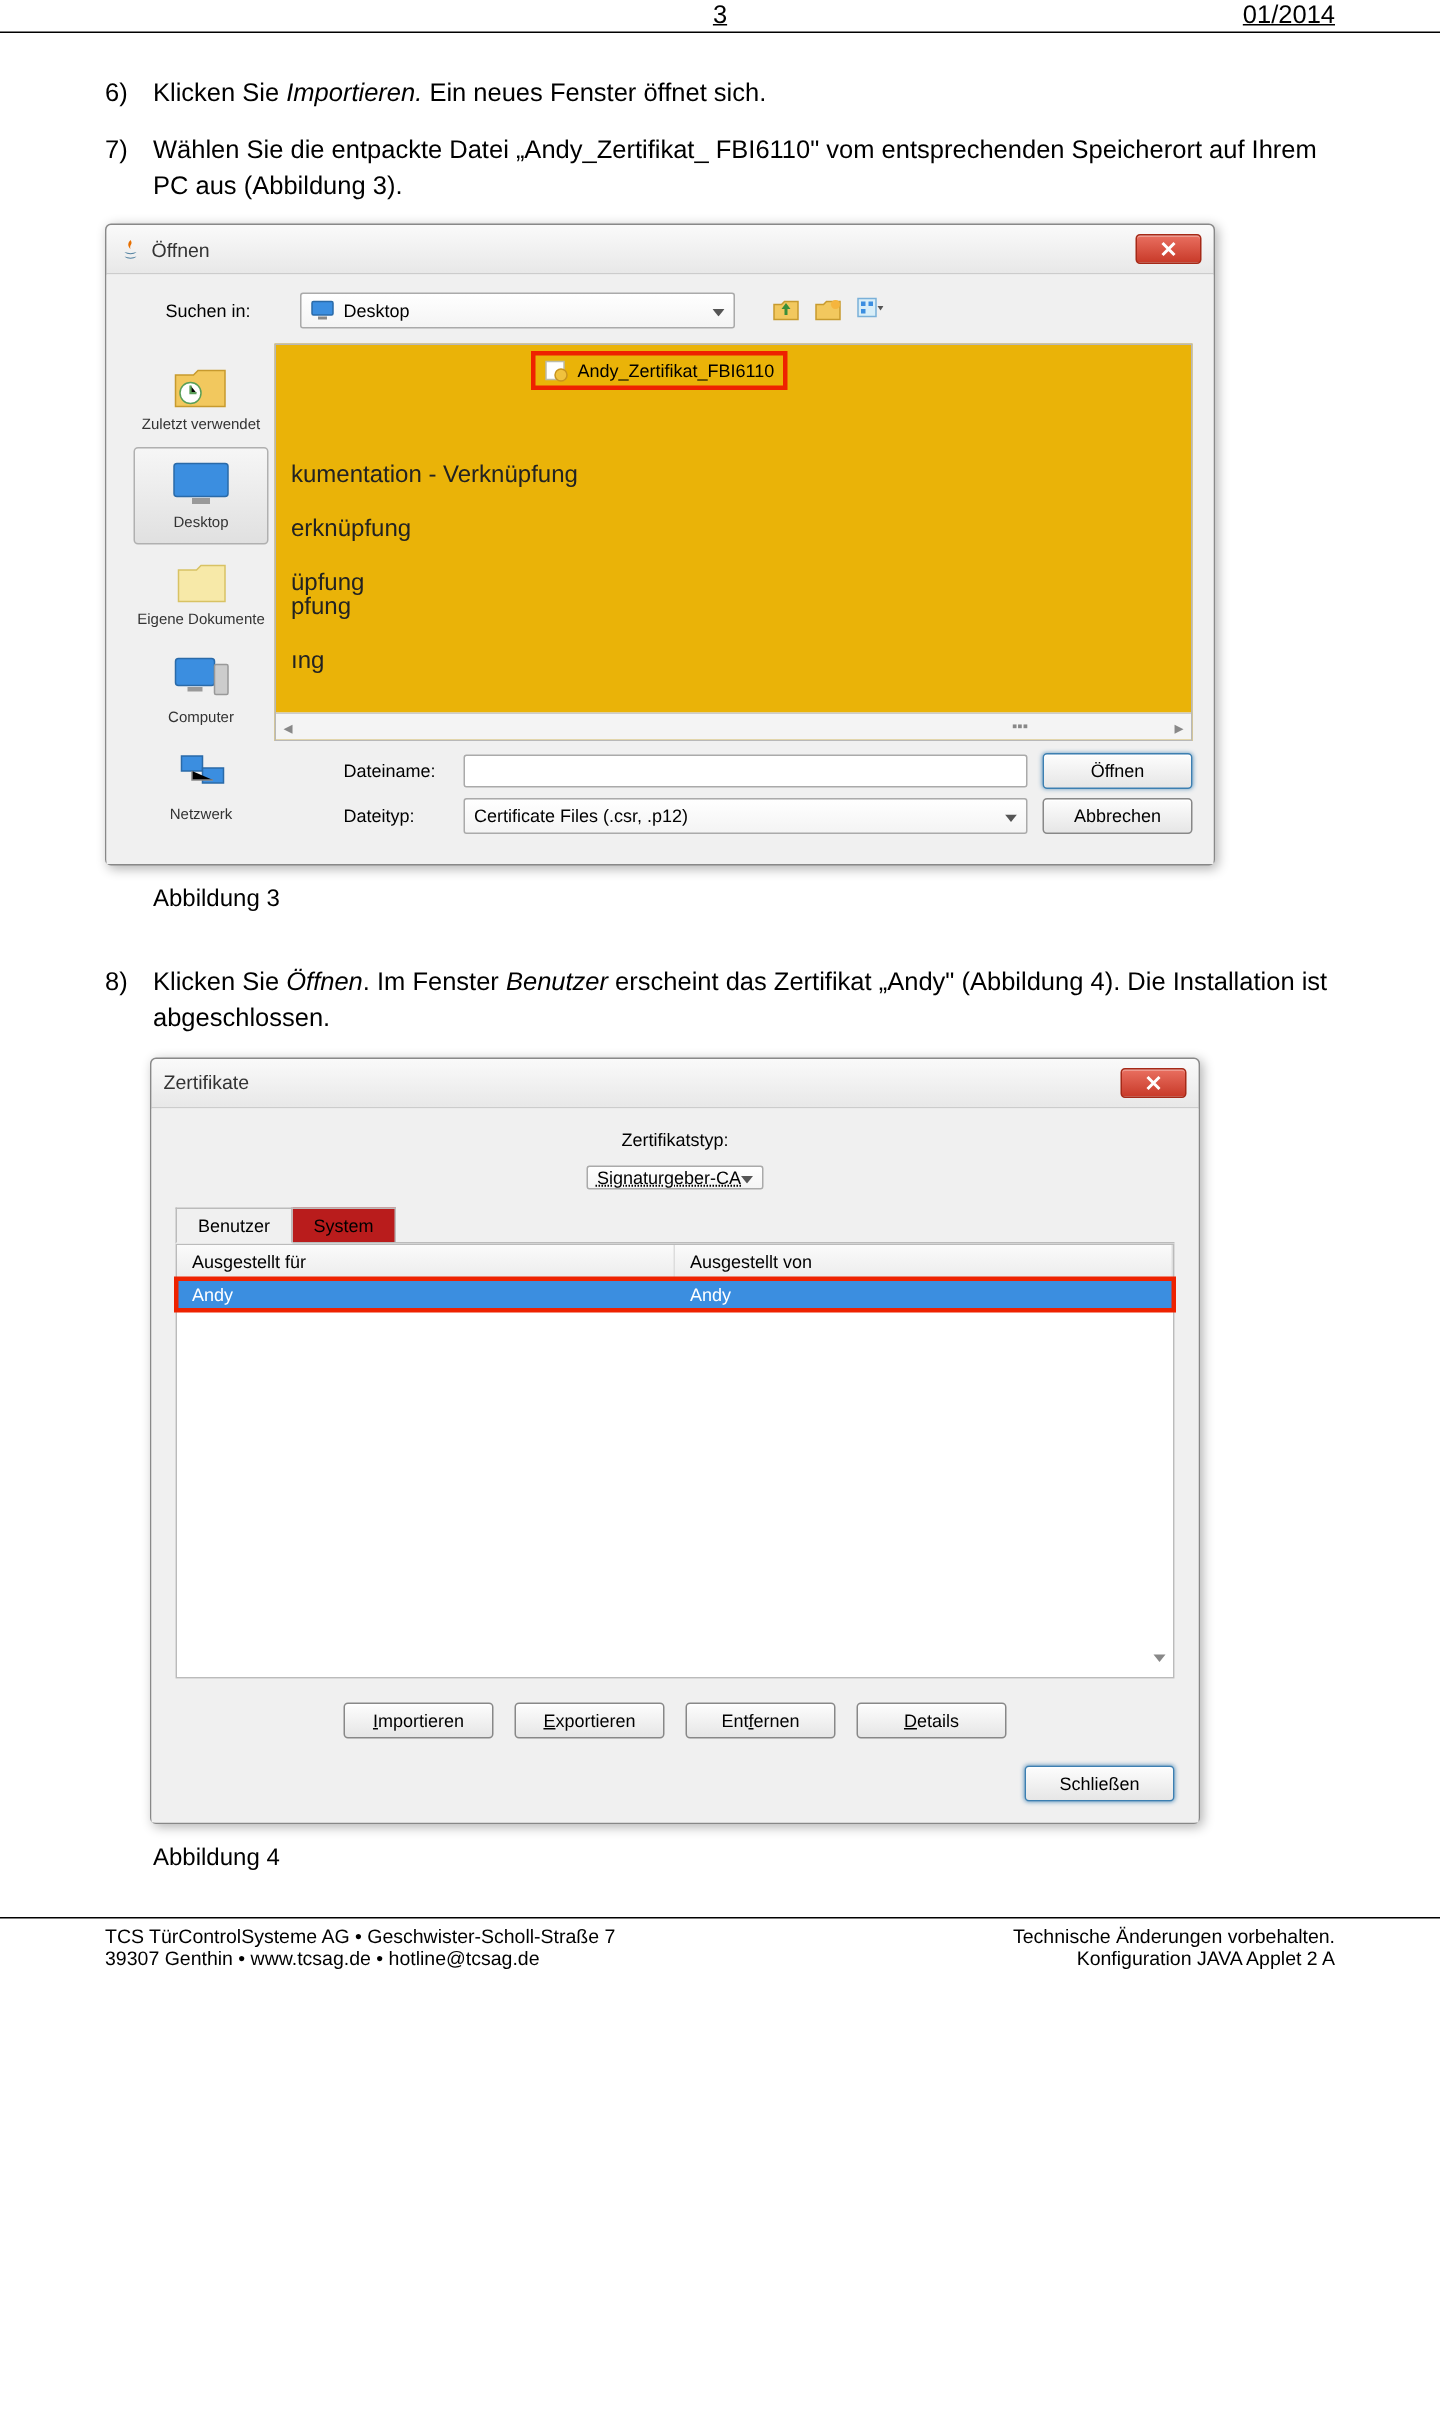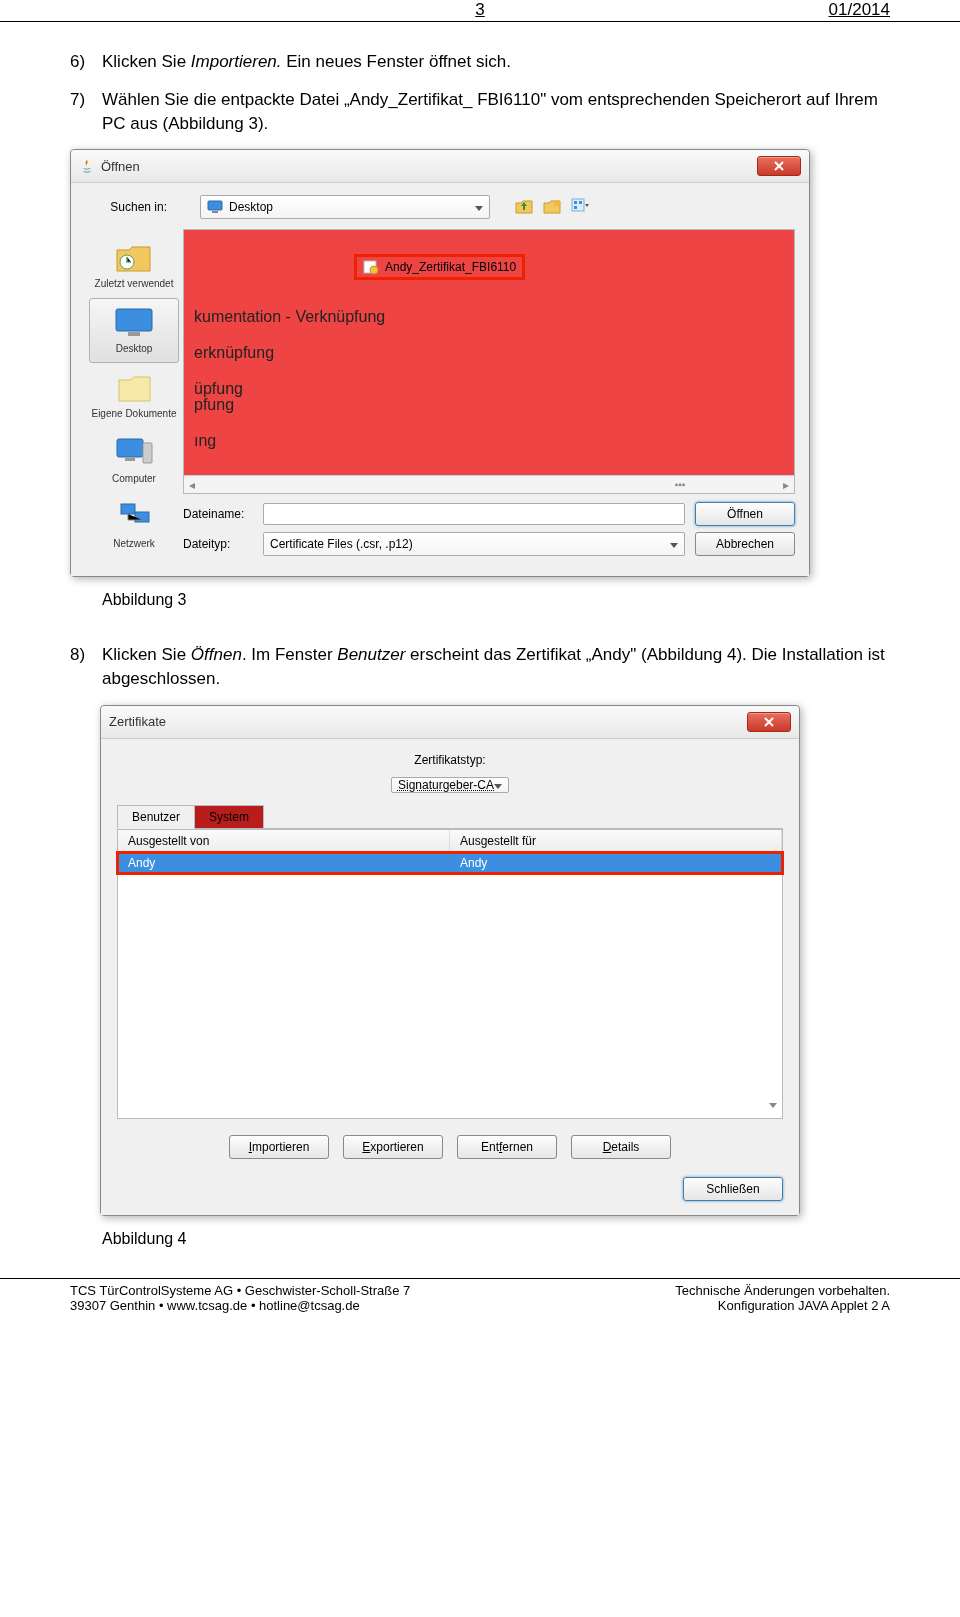--- a/index.html
+++ b/index.html
@@ -151,45 +151,45 @@
     justify-content: center;
     margin-bottom: 2px;
   }
   .file-area {
     flex: 1;
     display: flex;
     flex-direction: column;
   }
   .file-list {
     flex: 1;
-    background: #ef4444;
+    background: #eab308;
     border: 1px solid #b8b8b8;
     height: 268px;
     position: relative;
     font-size: 12px;
-    padding-top: 24px;
+    padding-top: 4px;
   }
   .highlight-box {
     border: 3px solid #e20;
     padding: 2px 6px;
     display: inline-flex;
     align-items: center;
     gap: 6px;
     margin-left: 170px;
     margin-top: 0;
   }
   .cert-icon { width: 16px; height: 16px; display: inline-block; }
   .partial { position: absolute; font-size: 16px; color: #222; }
   .hscroll {
     height: 18px;
     background: #f4f4f4;
     border-top: 1px solid #ccc;
     margin: 0;
   }
-  .bottom-rows { margin-top: 8px; }
+  .bottom-rows { margin-top: 8px; margin-left: 46px; }
   .brow {
     display: flex;
     align-items: center;
     margin-bottom: 6px;
     gap: 10px;
   }
   .brow .lbl { font-size: 12px; width: 70px; }
   .textinput {
     flex: 1;
     height: 22px;
@@ -518,22 +518,22 @@
         </div>
       </div>
 
       <div class="tabs">
         <div class="tab active"><span>Benutzer</span></div>
         <div class="tab"><span>System</span></div>
       </div>
 
       <div class="cert-table">
         <div class="cert-table-head">
+          <div class="col">Ausgestellt für</div>
           <div class="col">Ausgestellt von</div>
-          <div class="col">Ausgestellt für</div>
         </div>
         <div class="cert-row selected">
           <div class="col">Andy</div>
           <div class="col">Andy</div>
         </div>
         <div class="vscroll-handle">
           <svg width="14" height="14" viewBox="0 0 14 14">
               <path fill="#888" d="M3 5h8l-4 5z"></path>
             </svg>
         </div>

